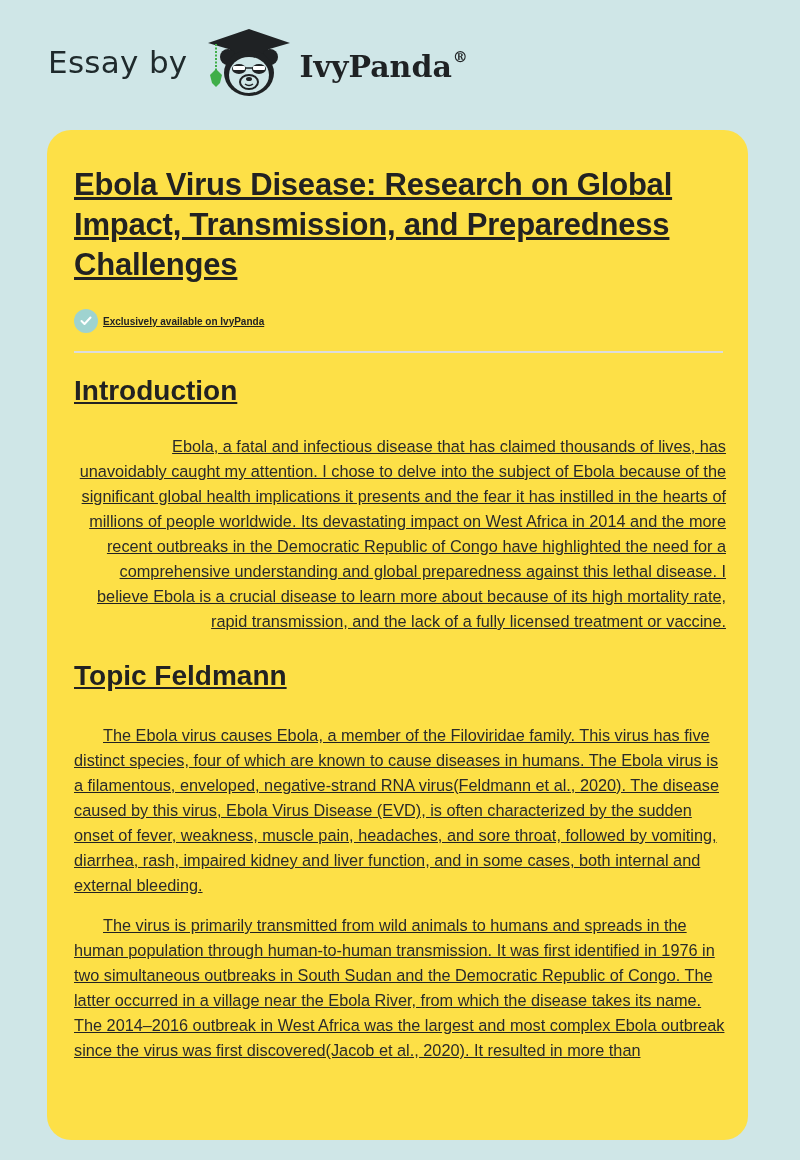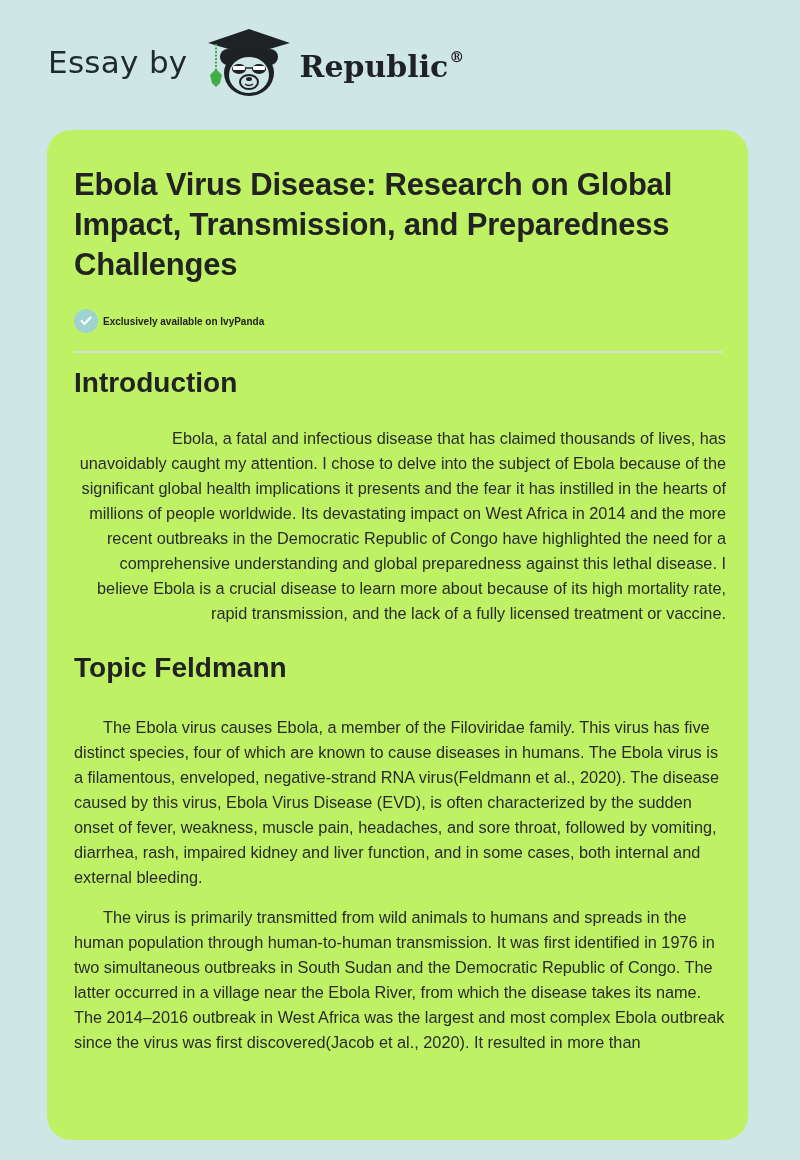--- a/index.html
+++ b/index.html
@@ -47,24 +47,25 @@
     .brand sup {
       font-size: 15px;
       position: relative;
       top: -4px;
       margin-left: 1px;
     }
     .card {
       position: absolute;
       left: 47px; top: 130px;
       width: 701px; height: 1010px;
-      background: #bef264;
+      background: #fde047;
       border-radius: 24px;
       padding: 0 27px;
       overflow: hidden;
+      text-decoration: underline;
     }
     .title {
       margin-top: 35px;
       font-size: 31px;
       font-weight: bold;
       line-height: 40px;
       color: #222;
       letter-spacing: -0.2px;
       width: 600px;
     }
@@ -93,21 +94,21 @@
       height: 2px;
       background: #dcdcdc;
       width: 649px;
     }
     h2 {
       font-size: 28px;
       font-weight: bold;
       color: #222;
       line-height: 36px;
     }
-    .h-intro { margin-top: 12px; }
+    .h-intro { margin-top: 20px; }
     .h-topic { margin-top: 24px; }
     p {
       font-size: 16.3px;
       line-height: 25px;
       color: #2a2a2a;
       text-indent: 29px;
       width: 652px;
     }
     .p-intro { margin-top: 25px; text-align: right; }
     .p-topic1 { margin-top: 29px; }
@@ -135,21 +136,21 @@
     <ellipse cx="33" cy="42" rx="7" ry="5" fill="#1f2224"></ellipse>
     <ellipse cx="53" cy="42" rx="7" ry="5" fill="#1f2224"></ellipse>
     <rect x="27" y="39" width="12" height="4" rx="1" fill="#ffffff"></rect>
     <rect x="47" y="39" width="12" height="4" rx="1" fill="#ffffff"></rect>
     <line x1="39" y1="41" x2="47" y2="41" stroke="#1f2224" stroke-width="1.5"></line>
 
     <ellipse cx="43" cy="55" rx="9" ry="7" fill="#cfe6e7" stroke="#1f2224" stroke-width="2"></ellipse>
     <ellipse cx="43" cy="52" rx="3" ry="2" fill="#1f2224"></ellipse>
     <path d="M39,57 Q43,60 47,57" stroke="#1f2224" stroke-width="1.5" fill="none"></path>
   </svg>
-  <span class="brand"><span>Republic</span><sup>®</sup></span>
+  <span class="brand"><span>IvyPanda</span><sup>®</sup></span>
 </div>
 
 <div class="card">
   <h1 class="title">Ebola Virus Disease: Research on Global Impact, Transmission, and Preparedness Challenges</h1>
 
   <div class="exclusive">
     <span class="check-badge">
       <svg width="12" height="10" viewBox="0 0 12 10">
         <path d="M1.5,5 L4.5,8 L10.5,1.5" stroke="#ffffff" stroke-width="2" fill="none" stroke-linecap="round" stroke-linejoin="round"></path>
       </svg>

